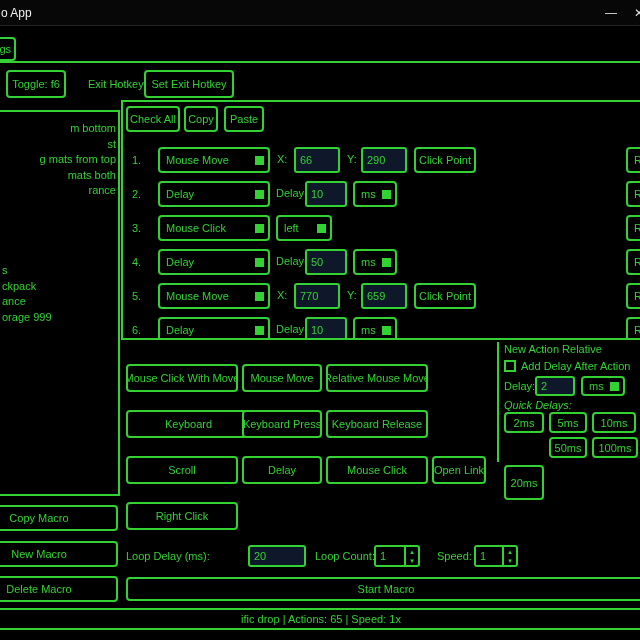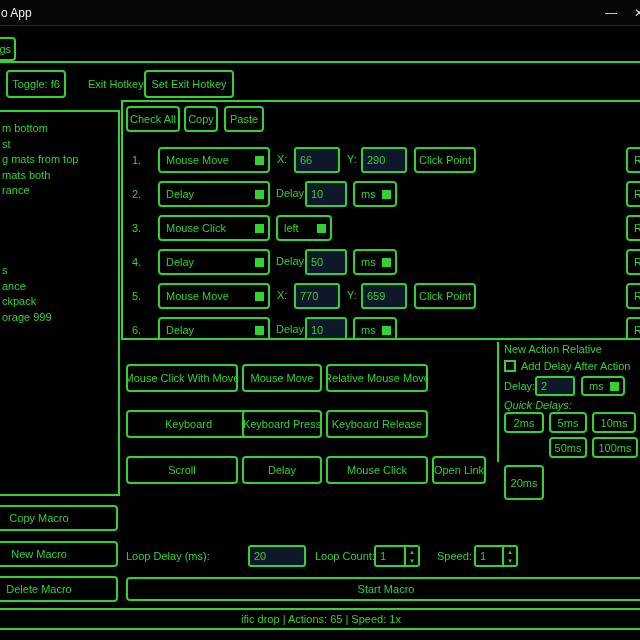--- a/index.html
+++ b/index.html
@@ -45,31 +45,31 @@
 
   <div class="abs btn" style="left:-20px;top:37px;width:36px;height:24px;justify-content:flex-end;padding-right:3px;">gs</div>
 
   <div class="abs hline" style="left:0;top:61px;width:640px;"></div>
 
   <div class="abs btn" style="left:6px;top:70px;width:60px;height:28px;">Toggle: f6</div>
   <span class="abs lbl" style="left:88px;top:78px;">Exit Hotkey:</span>
   <div class="abs btn" style="left:144px;top:70px;width:90px;height:28px;">Set Exit Hotkey</div>
 
   <div class="abs listbox" style="left:-20px;top:110px;width:140px;height:386px;padding-left:20px;">
-    <div class="abs" style="left:20px;top:9px;right:2px;">
+    <div class="abs" style="left:20px;top:9px;right:2px;text-align:right;">
       <div class="list-item">m bottom</div>
       <div class="list-item">st</div>
       <div class="list-item">g mats from top</div>
       <div class="list-item">mats both</div>
       <div class="list-item">rance</div>
     </div>
     <div class="abs" style="left:20px;top:151px;right:2px;">
       <div class="list-item">s</div>
+      <div class="list-item">ckpack</div>
       <div class="list-item">ance</div>
-      <div class="list-item">ckpack</div>
       <div class="list-item">orage 999</div>
     </div>
   </div>
 
   <div class="abs btn" style="left:-40px;top:505px;width:158px;height:26px;">Copy Macro</div>
   <div class="abs btn" style="left:-40px;top:541px;width:158px;height:26px;">New Macro</div>
   <div class="abs btn" style="left:-40px;top:576px;width:158px;height:26px;">Delete Macro</div>
 
   <div class="abs boxpanel" style="left:121px;top:100px;width:519px;height:240px;">
 
@@ -170,20 +170,21 @@
 
   <div class="abs btn" style="left:126px;top:410px;width:125px;height:28px;">Keyboard</div>
   <div class="abs btn" style="left:242px;top:410px;width:80px;height:28px;">Keyboard Press</div>
   <div class="abs btn" style="left:326px;top:410px;width:102px;height:28px;">Keyboard Release</div>
 
   <div class="abs btn" style="left:126px;top:456px;width:112px;height:28px;">Scroll</div>
   <div class="abs btn" style="left:242px;top:456px;width:80px;height:28px;">Delay</div>
   <div class="abs btn" style="left:326px;top:456px;width:102px;height:28px;">Mouse Click</div>
   <div class="abs btn" style="left:432px;top:456px;width:54px;height:28px;">Open Link</div>
 
+  <div class="abs btn" style="left:126px;top:502px;width:112px;height:28px;">Right Click</div>
 
   <div class="abs vline" style="left:497px;top:342px;height:120px;"></div>
   <span class="abs lbl" style="left:504px;top:343px;">New Action Relative</span>
   <span class="abs chk" style="left:504px;top:360px;"></span>
   <span class="abs lbl" style="left:521px;top:360px;">Add Delay After Action</span>
   <span class="abs lbl" style="left:504px;top:380px;">Delay:</span>
   <input class="inp abs" style="left: 535px; top: 376px; width: 40px; height: 20px;" value="2">
   <div class="abs combo" style="left:581px;top:376px;width:44px;height:20px;">
     <span>ms</span>
     <span class="sq"></span>

